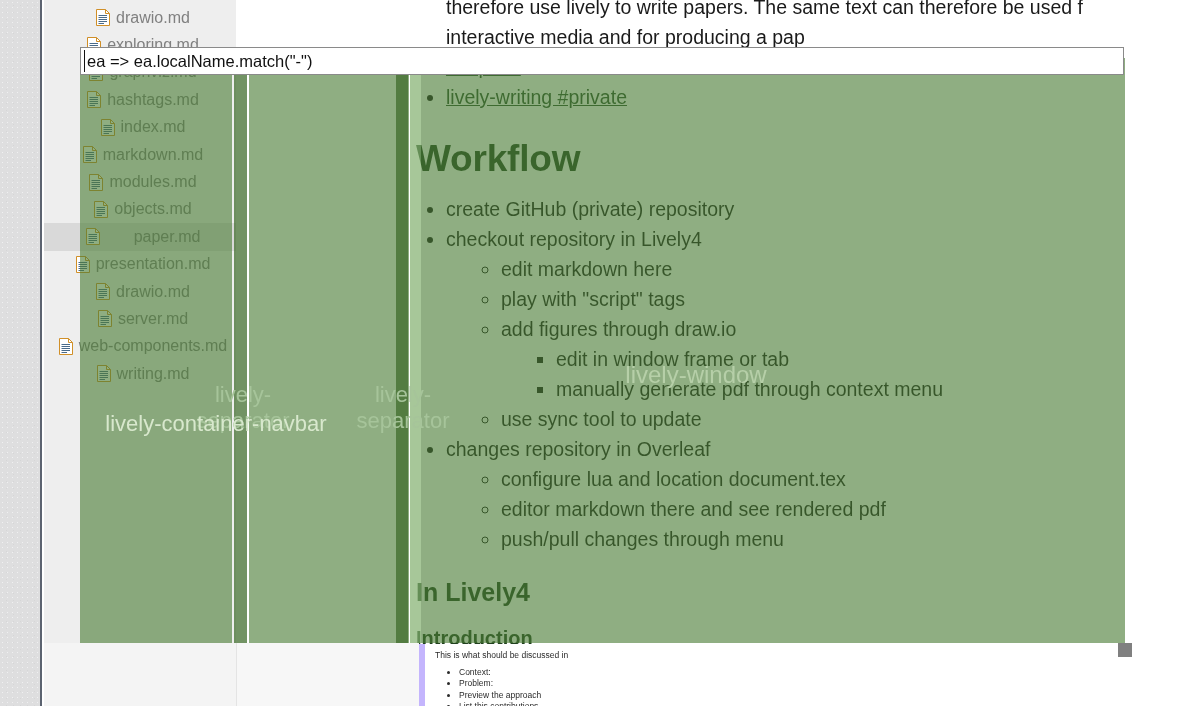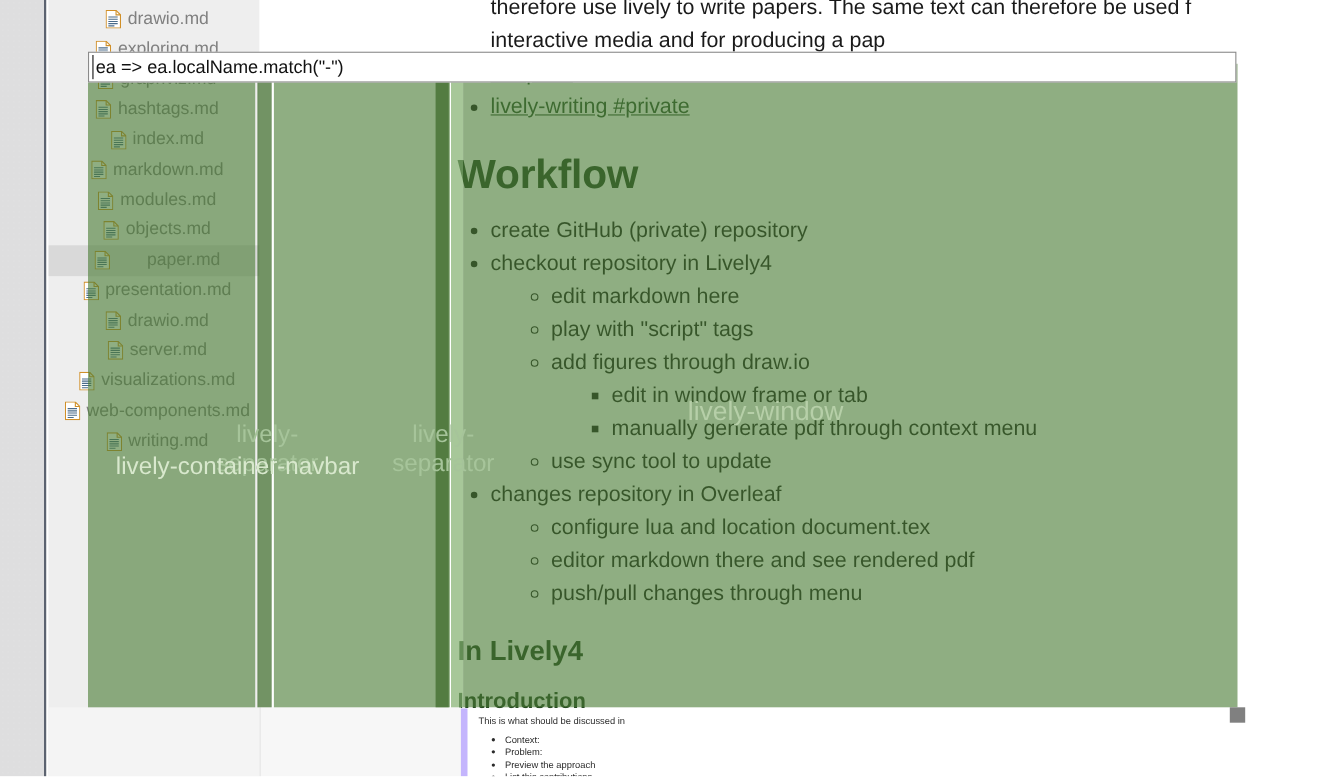--- a/index.html
+++ b/index.html
@@ -325,34 +325,20 @@
             <path d="M9.5 0.5 V4.5 H13.5" fill="none" stroke="#d08f28" stroke-width="1"></path>
             <g stroke="#4a6b8a" stroke-width="1">
               <line x1="2.5" y1="6.5" x2="11" y2="6.5"></line>
               <line x1="2.5" y1="8.5" x2="11" y2="8.5"></line>
               <line x1="2.5" y1="10.5" x2="11" y2="10.5"></line>
               <line x1="2.5" y1="12.5" x2="11" y2="12.5"></line>
               <line x1="2.5" y1="14.5" x2="8" y2="14.5"></line>
             </g>
           </svg>
           <span class="file-label">server.md</span>
-        </li>
-        <li class="file-item">
-          <svg class="file-icon" viewBox="0 0 14 17">
-            <path d="M0.5 0.5 H9.5 L13.5 4.5 V16.5 H0.5 Z" fill="#ffffff" stroke="#d08f28" stroke-width="1"></path>
-            <path d="M9.5 0.5 V4.5 H13.5" fill="none" stroke="#d08f28" stroke-width="1"></path>
-            <g stroke="#4a6b8a" stroke-width="1">
-              <line x1="2.5" y1="6.5" x2="11" y2="6.5"></line>
-              <line x1="2.5" y1="8.5" x2="11" y2="8.5"></line>
-              <line x1="2.5" y1="10.5" x2="11" y2="10.5"></line>
-              <line x1="2.5" y1="12.5" x2="11" y2="12.5"></line>
-              <line x1="2.5" y1="14.5" x2="8" y2="14.5"></line>
-            </g>
-          </svg>
-          <span class="file-label">visualizations.md</span>
         </li>
         <li class="file-item">
           <svg class="file-icon" viewBox="0 0 14 17">
             <path d="M0.5 0.5 H9.5 L13.5 4.5 V16.5 H0.5 Z" fill="#ffffff" stroke="#d08f28" stroke-width="1"></path>
             <path d="M9.5 0.5 V4.5 H13.5" fill="none" stroke="#d08f28" stroke-width="1"></path>
             <g stroke="#4a6b8a" stroke-width="1">
               <line x1="2.5" y1="6.5" x2="11" y2="6.5"></line>
               <line x1="2.5" y1="8.5" x2="11" y2="8.5"></line>
               <line x1="2.5" y1="10.5" x2="11" y2="10.5"></line>
               <line x1="2.5" y1="12.5" x2="11" y2="12.5"></line>

